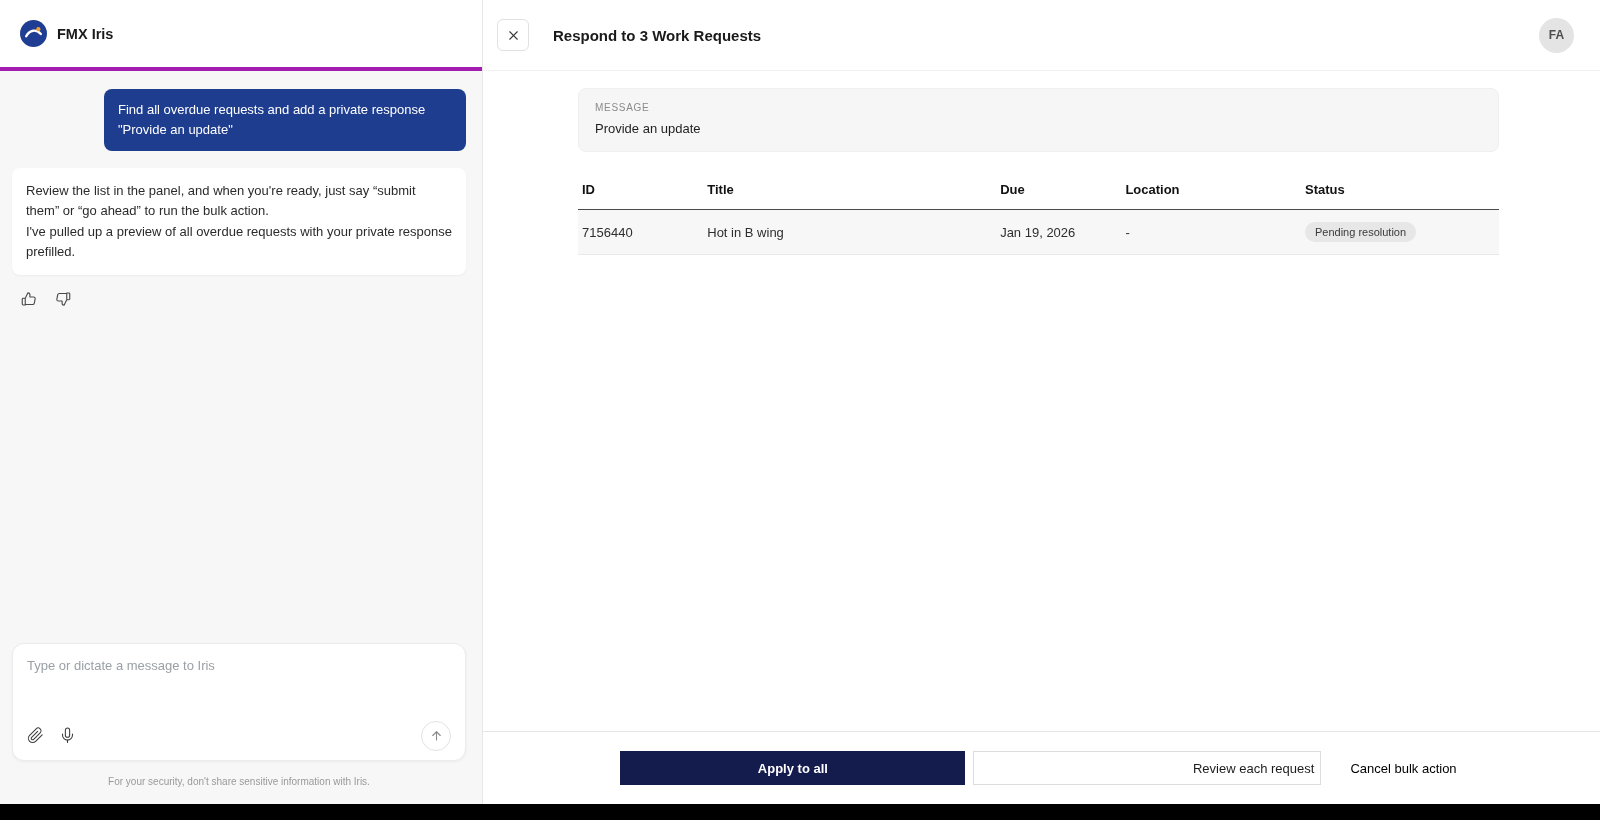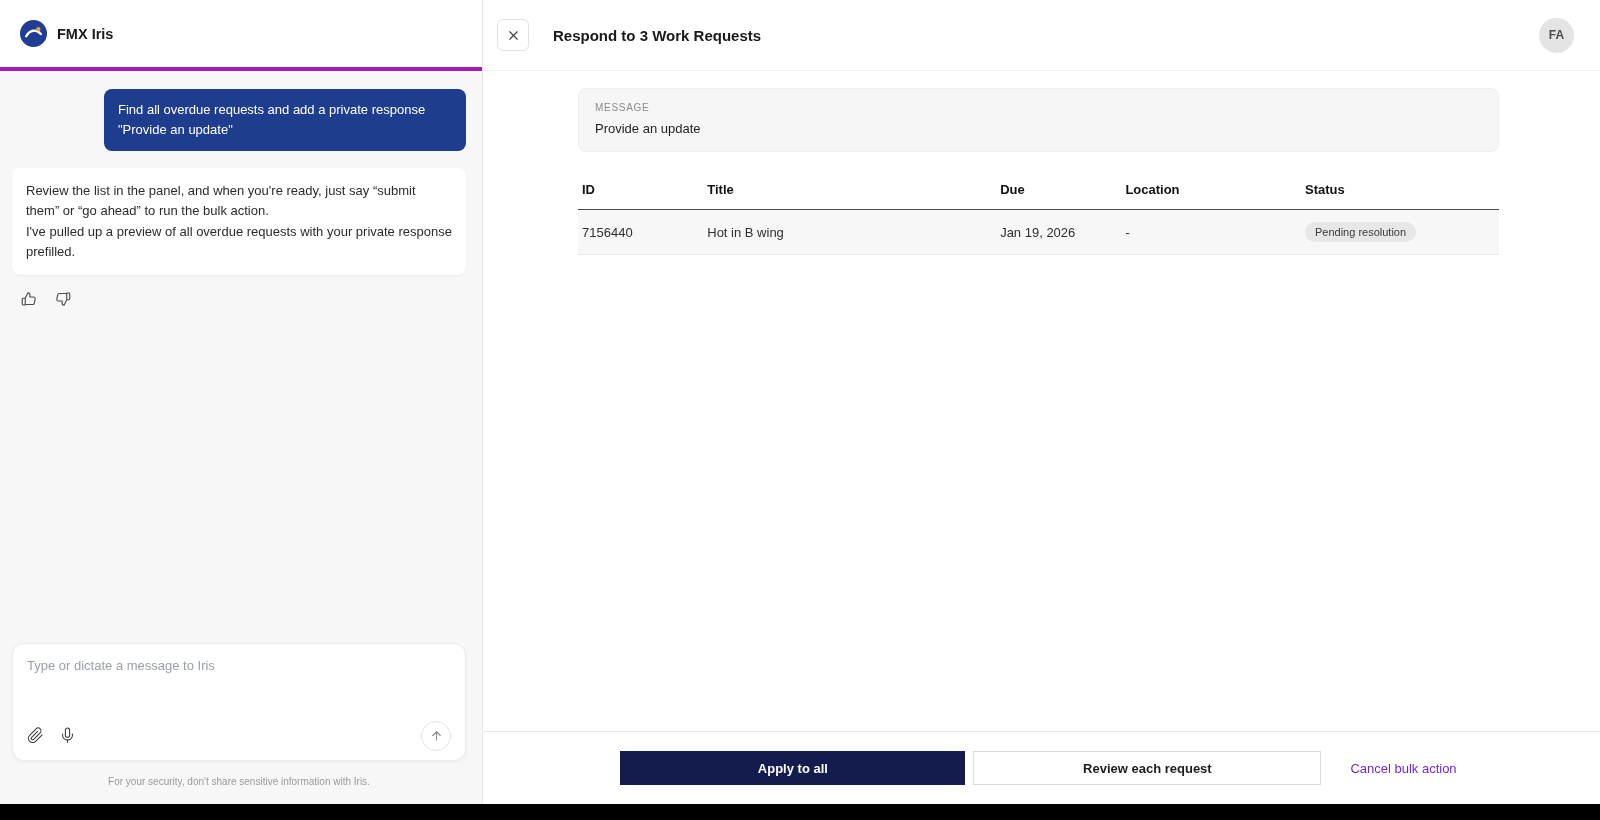--- a/index.html
+++ b/index.html
@@ -103,24 +103,24 @@
   .action-bar {
     flex: none; height: 73px; border-top: 1px solid #e6e6e6;
     display: flex; align-items: center; justify-content: center; gap: 8px;
     background: #fff;
   }
   .btn { font-family: inherit; font-size: 13px; cursor: pointer; border-radius: 0; height: 34px; }
   .btn-primary {
     width: 345px; background: #141b4d; color: #fff; border: none; font-weight: 600;
   }
   .btn-secondary {
-    width: 348px; background: #fff; color: #1c1c1c; border: 1px solid #dcdcdc; font-weight: 700;
+    width: 348px; background: #fff; color: #1c1c1c; border: 1px solid #dcdcdc; font-weight: 400; text-align: right;
   }
   .btn-link {
-    background: none; border: none; color: #6d28d9; font-weight: 400;
+    background: none; border: none; color: #000000; font-weight: 400;
     margin-left: 15px; height: auto;
   }
   svg { display: block; }
 </style>
 </head>
 <body>
 
 <div class="screen">
 
   <aside class="left-panel">

